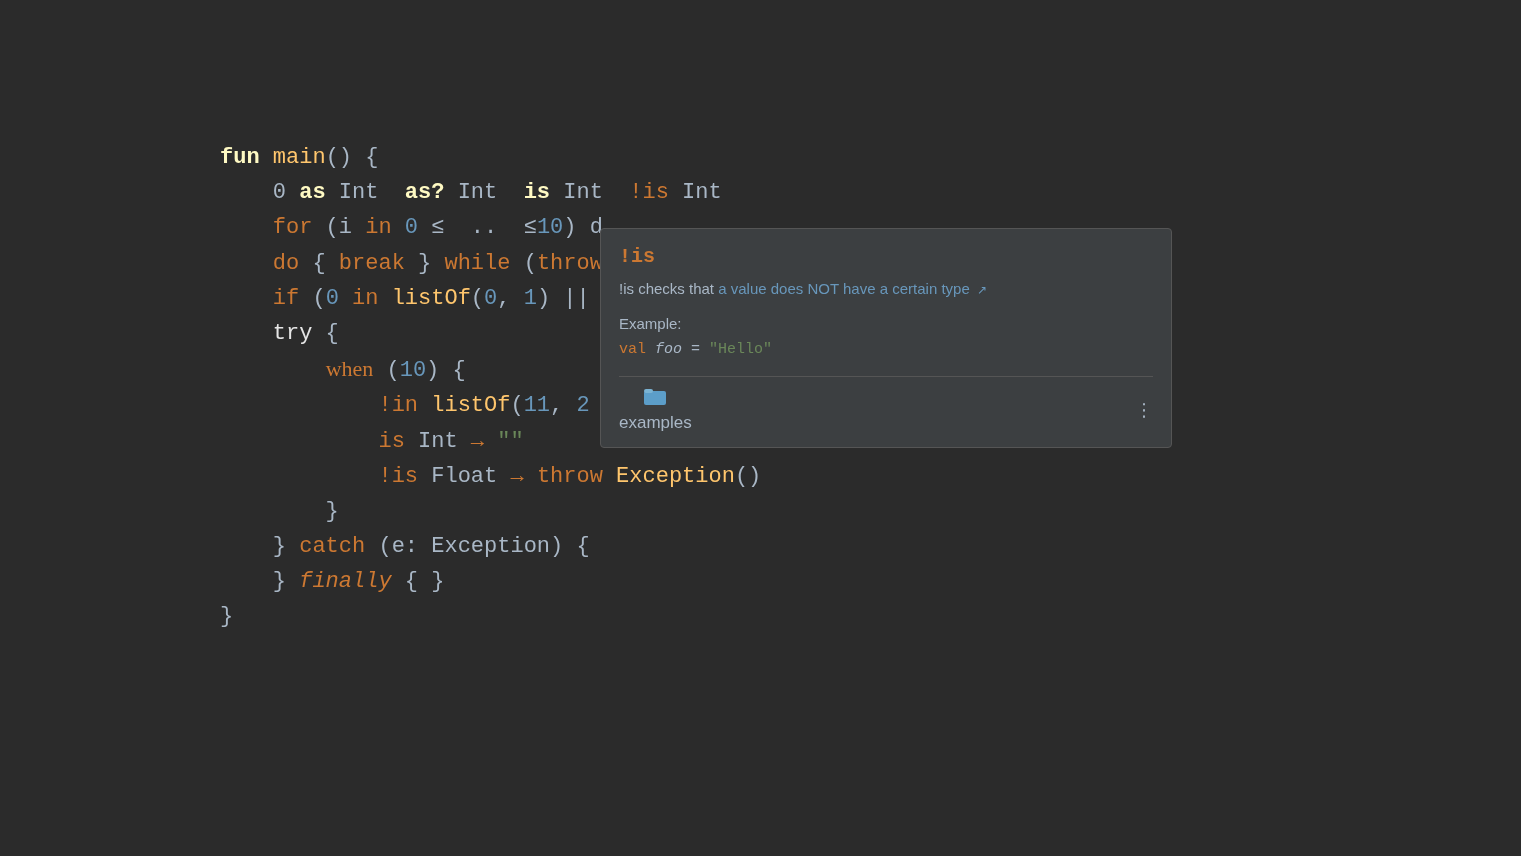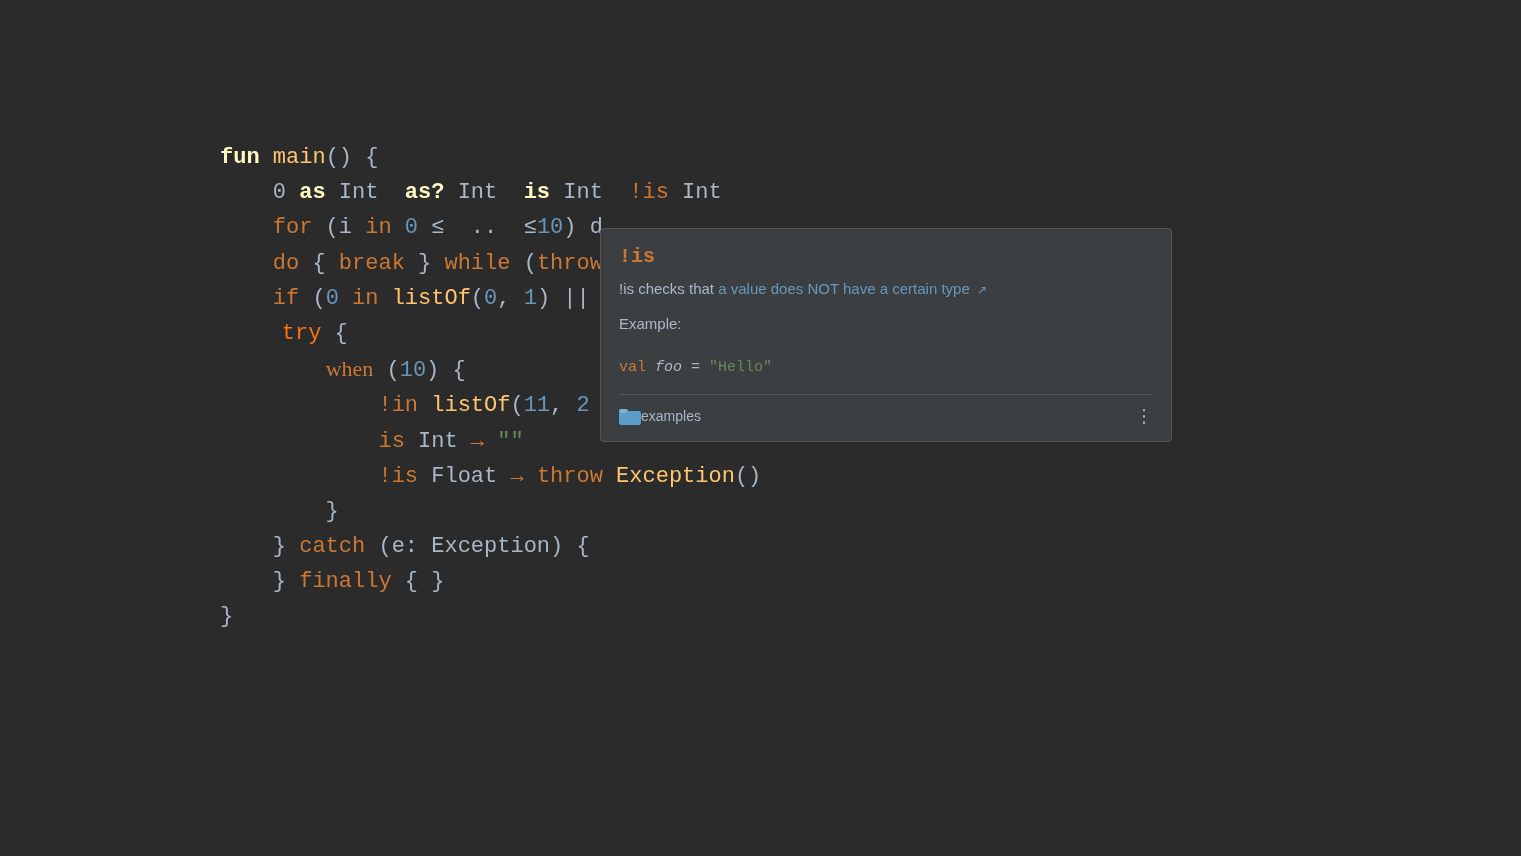--- a/index.html
+++ b/index.html
@@ -32,30 +32,30 @@
 
     .kw { color: #fef9c3; font-weight: bold; }
     .fn { color: #ffc66d; }
     .num { color: #6897bb; }
     .str { color: #6a8759; }
     .is-kw { color: #cc7832; }
     .not-is { color: #cc7832; }
     .arrow { color: #cc7832; }
     .throw-kw { color: #cc7832; }
     .catch-kw { color: #cc7832; }
-    .finally-kw { color: #cc7832; }
+    .finally-kw { color: #cc7832; font-style: italic; }
     .when-kw { color: #cc7832; font-family: Liberation Serif, serif; }
     .in-kw { color: #cc7832; }
     .break-kw { color: #cc7832; }
     .while-kw { color: #cc7832; }
     .true-kw { color: #cc7832; }
     .if-kw { color: #cc7832; }
     .do-kw { color: #cc7832; }
     .for-kw { color: #cc7832; }
-    .try-kw { color: #f97316; margin-left: 9px; }
+    .try-kw { color: #e5e5e5; }
 
     .tooltip {
       position: absolute;
       top: 228px;
       left: 600px;
       width: 572px;
       background-color: #3c3f41;
       border: 1px solid #555;
       border-radius: 4px;
       padding: 16px 18px 14px 18px;
@@ -80,21 +80,21 @@
       margin-bottom: 14px;
     }
 
     .tooltip-desc .blue-text {
       color: #6897bb;
     }
 
     .tooltip-example-label {
       color: #a9b7c6;
       font-size: 15px;
-      margin-bottom: 24px;
+      margin-bottom: 6px;
     }
 
     .tooltip-code {
       font-family: 'Courier New', Courier, monospace;
       font-size: 15px;
       color: #a9b7c6;
       line-height: 1.6;
       margin-bottom: 14px;
     }
 
@@ -110,22 +110,24 @@
       align-items: center;
       justify-content: space-between;
       margin-top: 6px;
       border-top: 1px solid #555;
       padding-top: 10px;
     }
 
     .tooltip-folder {
       display: flex;
       align-items: center;
+      gap: 8px;
       color: #a9b7c6;
-      font-size: 14px;
+      font-size: 17px;
+      flex-direction: column;
     }
 
     .tooltip-more-btn {
       color: #a9b7c6;
       font-size: 18px;
       cursor: pointer;
       background: none;
       border: none;
       font-family: inherit;
     }

